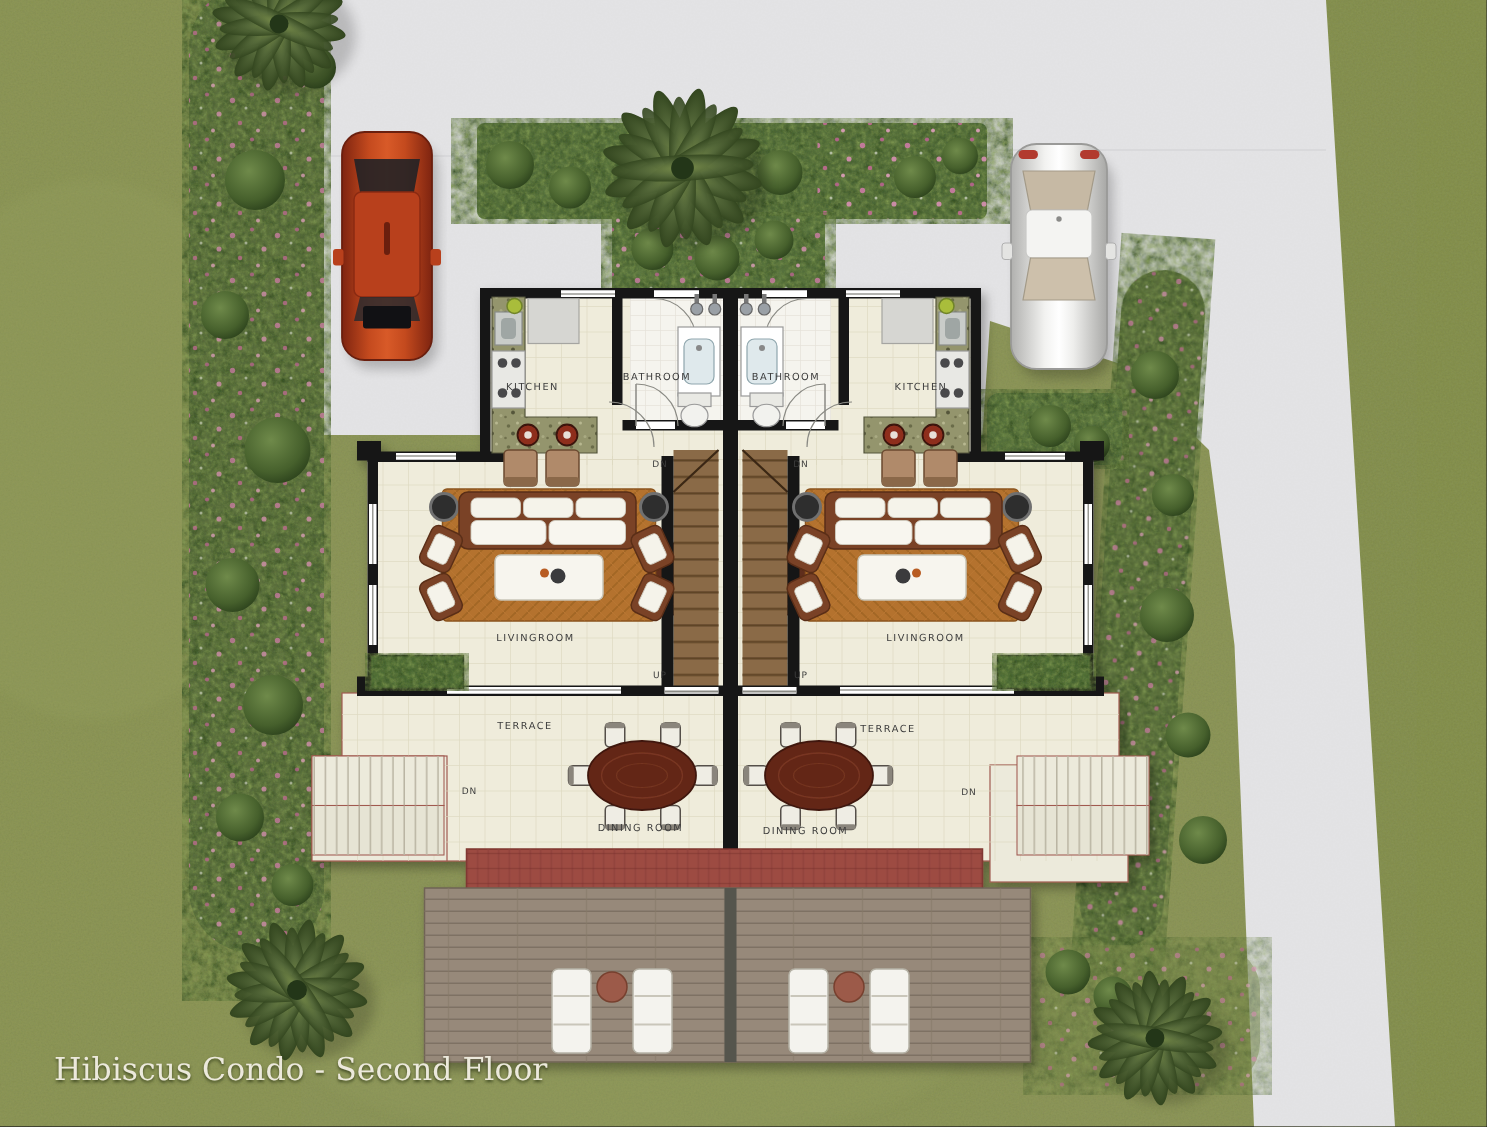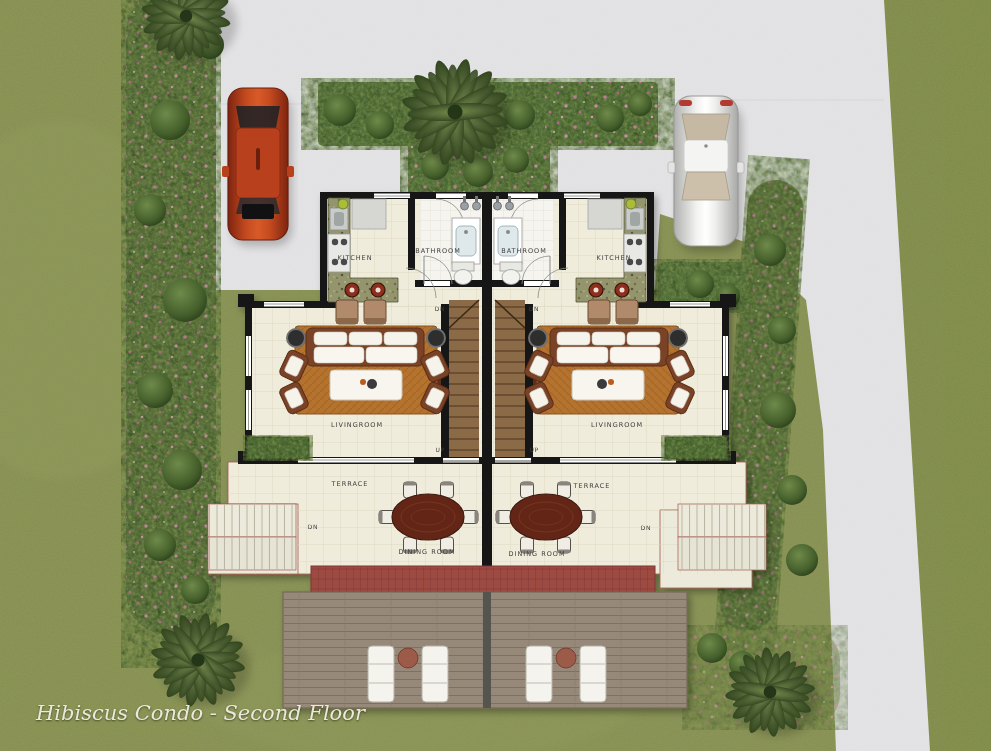--- a/index.html
+++ b/index.html
@@ -4,21 +4,21 @@
 <style>
   html,body{margin:0;padding:0;background:#222;}
   #stage{position:relative;width:991px;height:751px;overflow:hidden;
          font-family:"DejaVu Sans", sans-serif;}
   #stage svg{position:absolute;left:0;top:0;}
   .room-label{font-family:"DejaVu Sans", sans-serif;font-size:6.5px;letter-spacing:1px;
               fill:#3d3d3d;text-anchor:middle;}
   .tiny-label{font-family:"DejaVu Sans", sans-serif;font-size:6px;letter-spacing:.6px;
               fill:#3d3d3d;text-anchor:middle;}
   #caption{position:absolute;left:36px;top:701px;font-family:"DejaVu Serif", serif;
-           font-style:italic;font-size:21px;color:#ece9dc;
+           font-size:21px;color:#ece9dc;
            text-shadow:0 1px 2px rgba(50,60,25,.85);white-space:nowrap;}
 </style>
 </head>
 <body>
 
 <div id="stage">
 <svg width="991" height="751" viewBox="0 0 991 751">
 <defs>
 
   <filter id="fGrass" x="-2%" y="-2%" width="104%" height="104%">

